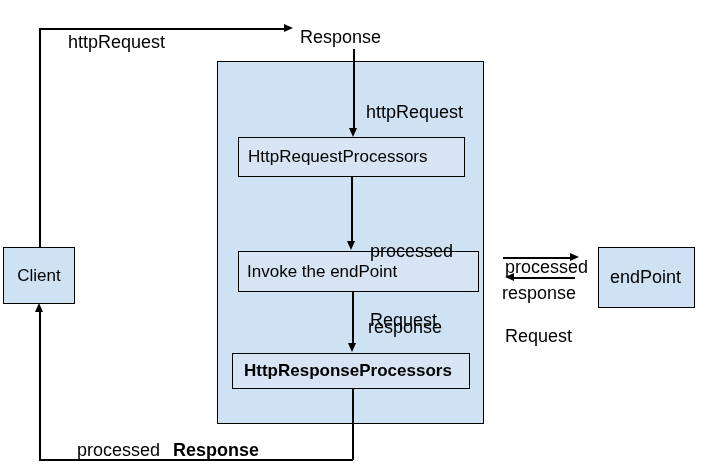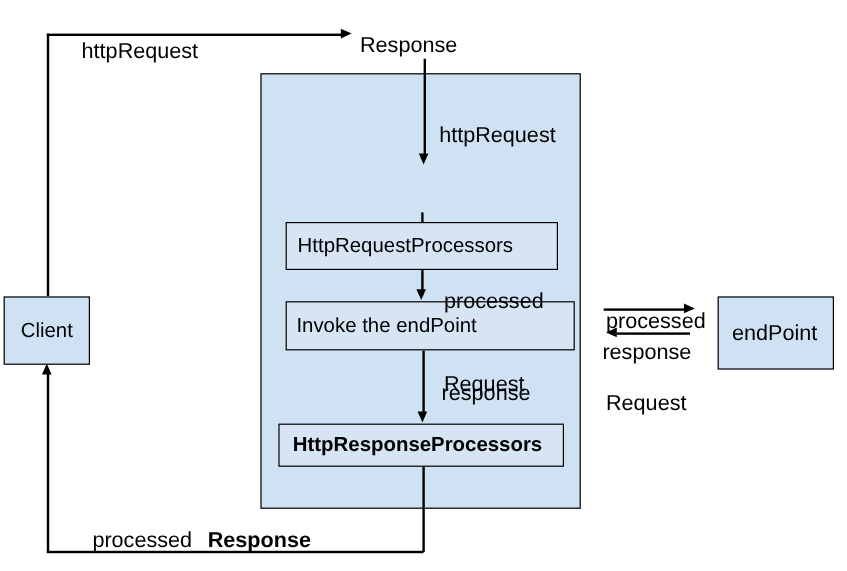--- a/index.html
+++ b/index.html
@@ -25,21 +25,21 @@
   }
   .client-node{
     left:3px;top:247px;width:72px;height:57px;
     display:flex;align-items:center;justify-content:center;
   }
   .inner-node{
     background:#d6e4f3;
     display:flex;align-items:center;
     font-size:17px;
   }
-  .req-node{left:238px;top:137px;width:227px;height:40px;padding-left:9px;margin-top:48px;}
+  .req-node{left:238px;top:137px;width:227px;height:40px;padding-left:9px;}
   .invoke-node{left:238px;top:251px;width:241px;height:41px;padding-left:8px;}
   .resp-node{left:232px;top:353px;width:238px;height:36px;padding-left:11px;font-weight:bold;}
   .service-node{
     left:598px;top:247px;width:97px;height:61px;
     padding:18px 0 0 11px;line-height:22px;font-size:18px;
     overflow:hidden;
   }
   
   .lbl{
     position:absolute;

